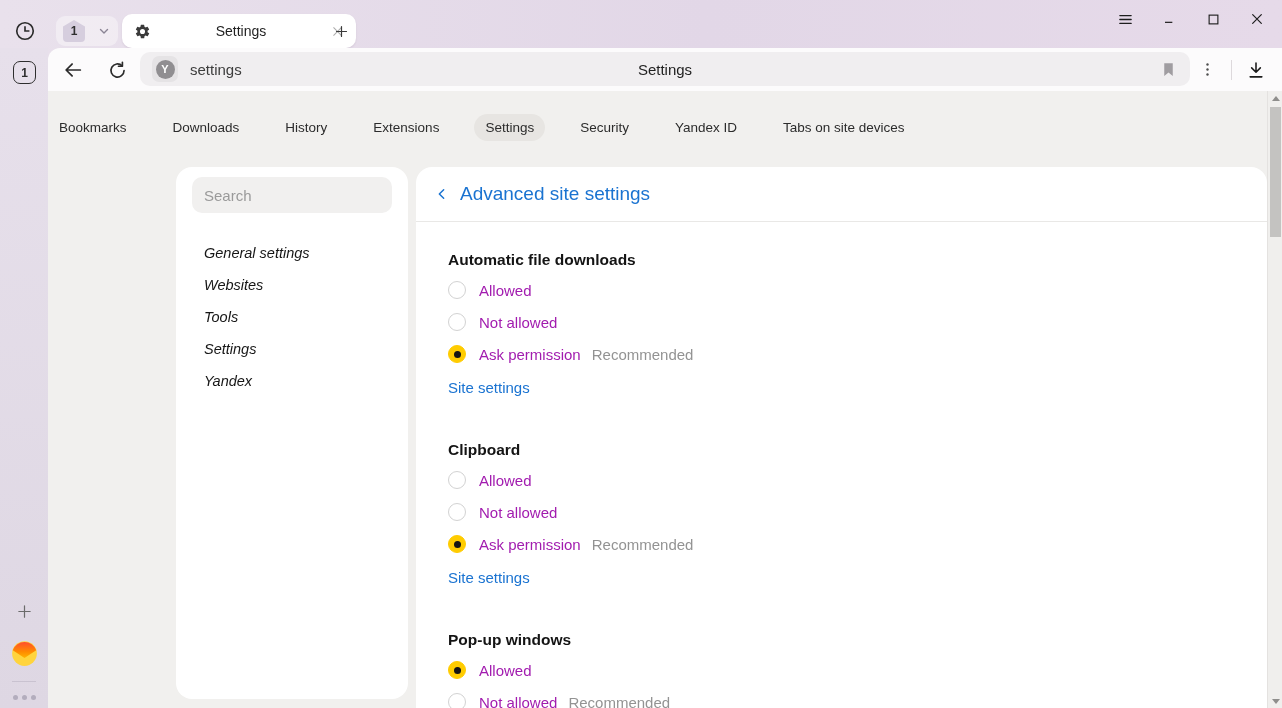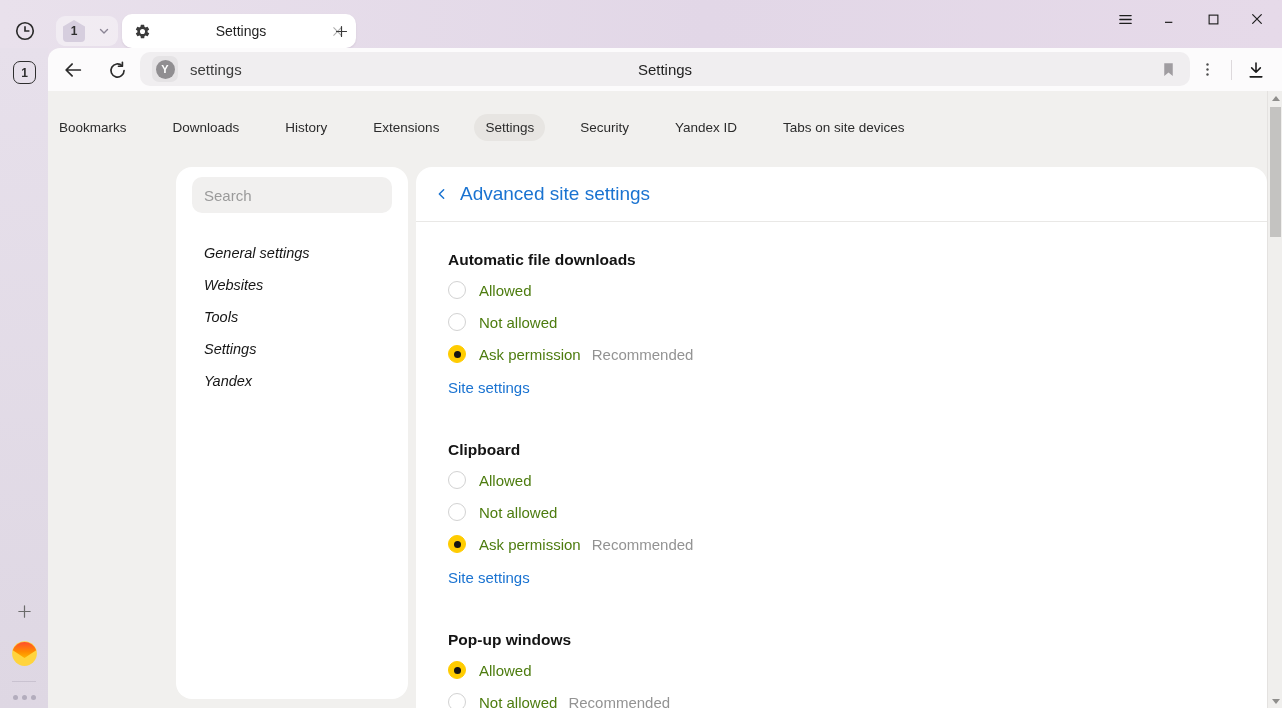--- a/index.html
+++ b/index.html
@@ -81,21 +81,21 @@
   .main-header h2 { font-size:19px; font-weight:normal; color:#1a73d1; }
   .main-body { padding:0 32px; }
   .section-title { font-size:15.5px; font-weight:bold; color:#141414; margin:29px 0 5px; }
   .section + .section { margin-top:44px; }
   .option { height:32px; display:flex; align-items:center; cursor:pointer; }
   .radio { width:18px; height:18px; border-radius:50%; background:#fff; border:1.5px solid #d2d2d2;
            position:relative; flex:none; margin-right:13px; }
   .radio.selected { background:#ffcc00; border-color:#ffcc00; }
   .radio.selected::after { content:""; position:absolute; inset:0; margin:auto; width:7px; height:7px;
                            border-radius:50%; background:#141414; }
-  .option-label { font-size:15px; color:#4d7c0f; }
+  .option-label { font-size:15px; color:#a21caf; }
   .option-note { font-size:15px; color:#939393; margin-left:11px;text-align:right; }
   .option-note:empty { display:none; }
   .site-link { display:inline-block; margin-top:9px; font-size:15px; color:#1a73d1; cursor:pointer; text-decoration:none; }
 
   
   .scrollbar { position:absolute; right:0; top:91px; bottom:0; width:15px; background:#f0efed;
                border-left:1px solid #e4e2e0; }
   .sb-arrow { position:absolute; left:0; width:15px; height:14px; display:flex; align-items:center;
               justify-content:center; cursor:pointer; }
   .sb-arrow.up { top:0; } .sb-arrow.down { bottom:0; }

